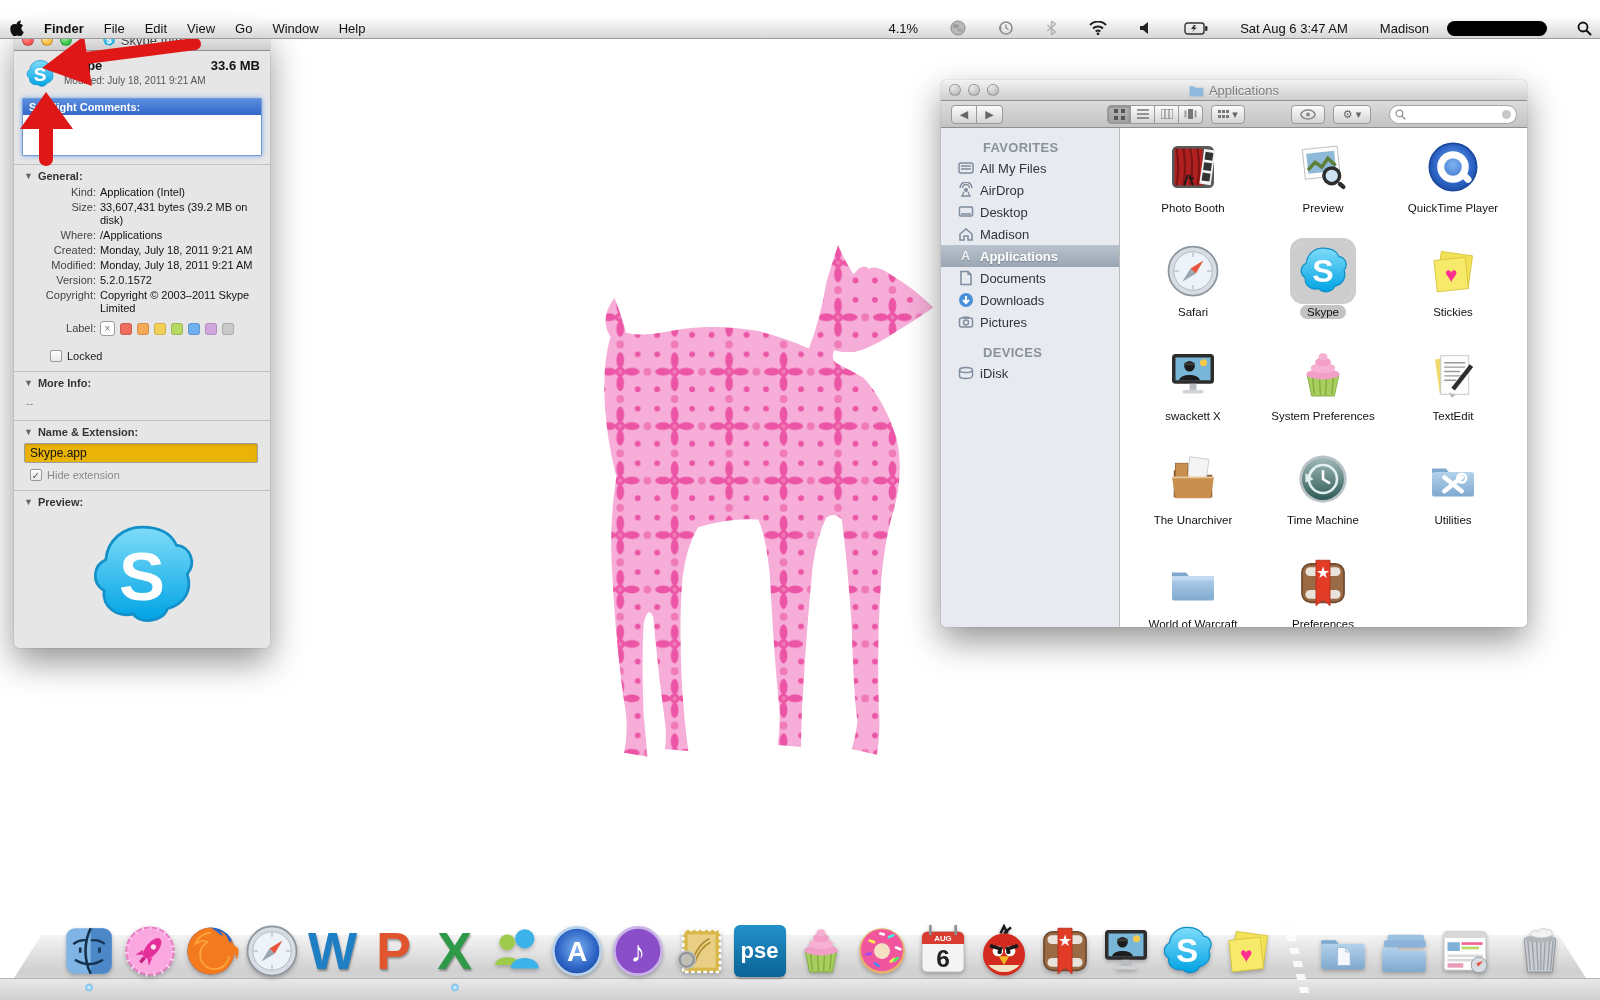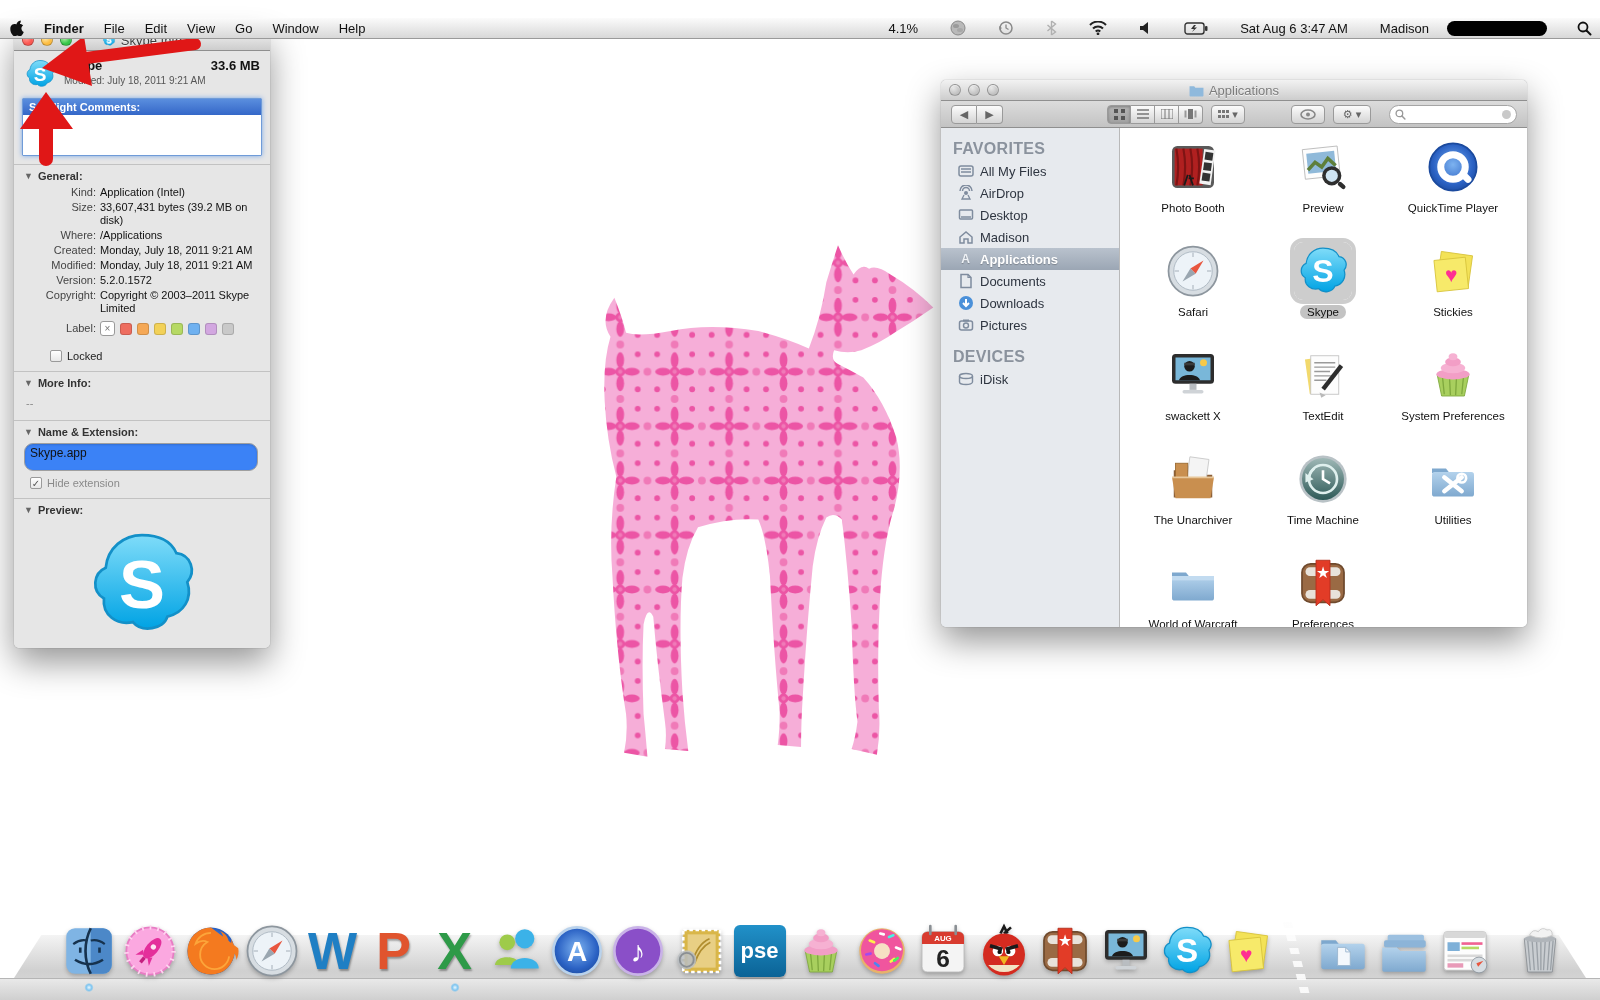--- a/index.html
+++ b/index.html
@@ -50,21 +50,21 @@
   .disc { font-size:9px; color:#666; }
   .kv { display:flex; margin-top:2px; line-height:13px; }
   .kv .k { width:72px; text-align:right; color:#444; flex:none; }
   .kv .v { margin-left:4px; color:#111; width:160px; }
   .label-row { display:flex; align-items:center; margin-top:6px; }
   .lab-x { width:15px; height:15px; border:1px solid #9a9a9a; border-radius:3px; background:#fff;
            color:#777; font-size:10px; display:flex; align-items:center; justify-content:center; margin-left:4px; }
   .swatch { width:12px; height:12px; border-radius:3px; margin-left:5px; border:1px solid rgba(0,0,0,.15); }
   .chk-row { display:flex; align-items:center; gap:5px; margin:14px 0 2px 26px; color:#222;text-align:center; }
   .chk { width:12px; height:12px; border:1px solid #9a9a9a; border-radius:2px; background:linear-gradient(#fff,#e8e8e8); display:flex;align-items:center;justify-content:center; font-size:10px; color:#555; }
-  .fname { margin-top:5px; background:#3b82f6; border:1px solid #9f9f9f; border-radius:9px; height:28px;
+  .fname { margin-top:5px; background:#eab308; border:1px solid #9f9f9f; border-radius:2px; height:20px;
            font-size:12px; color:#111; padding:2px 5px; width:234px; box-shadow:inset 0 1px 2px rgba(0,0,0,.15); }
   .dim { color:#8a8a8a; }
   .prev-box { display:flex; justify-content:center; padding:10px 0 12px 0; }
 
   
   #annotation { position:absolute; left:0; top:24px; z-index:30; pointer-events:none; }
 
   
   #finder-window { left:941px; top:80px; width:586px; height:547px; background:#eef1f4; z-index:10; }
   #finder-toolbar { position:absolute; top:21px; left:0; right:0; height:27px;
@@ -74,21 +74,21 @@
      display:flex; align-items:center; justify-content:center; color:#666; font-size:11px; }
   .tbseg { display:flex; }
   .tbseg .tbtn { border-radius:0; border-left:none; width:24px; }
   .tbseg .tbtn:first-child { border-radius:4px 0 0 4px; border-left:1px solid #9a9a9a; }
   .tbseg .tbtn:last-child { border-radius:0 4px 4px 0; }
   .tbtn.pressed { background:linear-gradient(#b5b5b5,#a2a2a2); box-shadow:inset 0 1px 3px rgba(0,0,0,.3); color:#333; }
   .searchfield { margin-left:auto; width:128px; height:19px; background:#fff; border:1px solid #a5a5a5;
      border-radius:10px; display:flex; align-items:center; padding:0 5px; gap:4px; }
   #finder-main { position:absolute; top:48px; left:0; right:0; bottom:0; display:flex; border-radius:0 0 5px 5px; overflow:hidden; }
   #sidebar { width:179px; background:#e7eaee; border-right:1px solid #b9b9b9; padding-top:10px; flex:none; }
-  .sb-h { font-size:16px; font-weight:bold; color:#8a929d; padding:2px 0 2px 12px; letter-spacing:.3px; }
+  .sb-h { font-size:13px; font-weight:bold; color:#8a929d; padding:2px 0 2px 12px; letter-spacing:.3px;margin-left:30px; }
   .sb-item { display:flex; align-items:center; gap:6px; font-size:13px; color:#2e3540; padding:2px 0 2px 16px; height:22px; }
   .sb-item.sel { background:linear-gradient(#b9c2cd,#9ba6b4); color:#fff; font-weight:bold; text-shadow:0 1px 1px rgba(0,0,0,.25); }
   .sb-ic { width:17px; height:17px; flex:none; display:flex; align-items:center; justify-content:center; }
   #grid { flex:1; background:#fff; display:grid; grid-template-columns:repeat(3,130px); grid-auto-rows:104px;
      padding:4px 0 0 8px; align-items:start; }
   .gcell { display:flex; flex-direction:column; align-items:center; padding-top:6px; }
   .gicon { width:58px; height:58px; display:flex; align-items:center; justify-content:center; }
   .glabel { margin-top:5px; font-size:11.5px; color:#111; padding:1px 7px; border-radius:8px; white-space:nowrap; }
   .gcell.sel .gicon { background:#cdcdcd; border-radius:9px; outline:4px solid #cdcdcd; }
   .gcell.sel .glabel { background:#c3c3c3; }
@@ -731,32 +731,32 @@
         <span class="gicon">
             <svg width="56" height="56">
               <use href="#sym-swackett"></use>
             </svg>
           </span>
         <span class="glabel">swackett X</span>
       </div>
       <div class="gcell">
         <span class="gicon">
             <svg width="56" height="56">
+              <use href="#sym-cupcake"></use>
+            </svg>
+          </span>
+        <span class="glabel">System Preferences</span>
+      </div>
+      <div class="gcell">
+        <span class="gicon">
+            <svg width="56" height="56">
               <use href="#sym-textedit"></use>
             </svg>
           </span>
         <span class="glabel">TextEdit</span>
-      </div>
-      <div class="gcell">
-        <span class="gicon">
-            <svg width="56" height="56">
-              <use href="#sym-cupcake"></use>
-            </svg>
-          </span>
-        <span class="glabel">System Preferences</span>
       </div>
       <div class="gcell">
         <span class="gicon">
             <svg width="56" height="56">
               <use href="#sym-unarchiver"></use>
             </svg>
           </span>
         <span class="glabel">The Unarchiver</span>
       </div>
       <div class="gcell">

